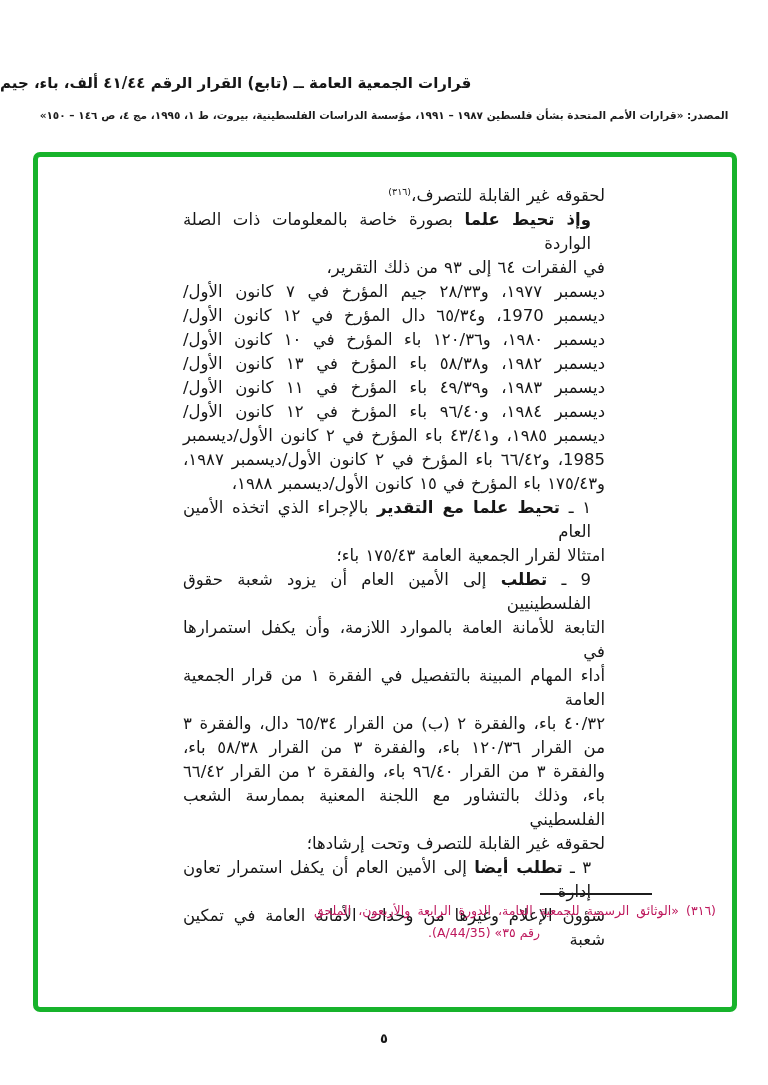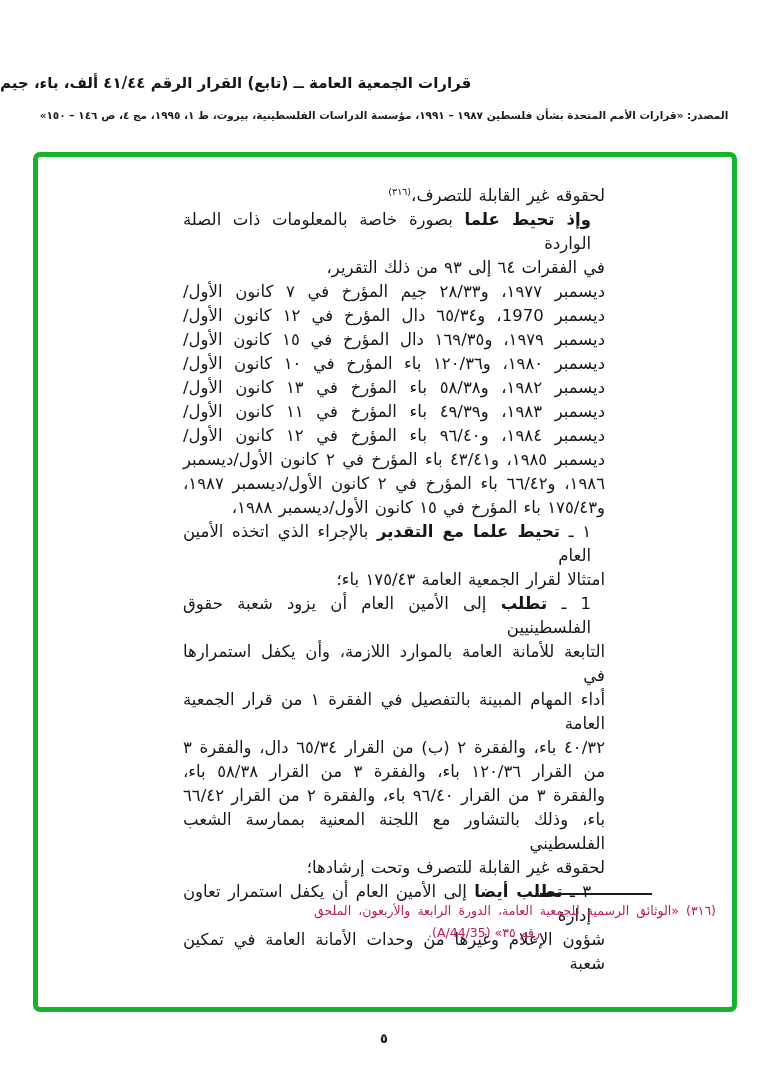--- a/index.html
+++ b/index.html
@@ -57,31 +57,30 @@
 <div class="source">المصدر: «قرارات الأمم المتحدة بشأن فلسطين ١٩٨٧ – ١٩٩١، مؤسسة الدراسات الفلسطينية، بيروت، ط ١، ١٩٩٥، مج ٤، ص ١٤٦ – ١٥٠»</div>
 
 <div class="gbox"></div>
 
 <div class="body-col">
     <div class="bline last"><span>لحقوقه غير القابلة للتصرف،</span><span class="sup">(٣١٦)</span></div>
     <div class="bline ind"><span class="b">وإذ تحيط علما</span><span> بصورة خاصة بالمعلومات ذات الصلة الواردة</span></div>
     <div class="bline last"><span>في الفقرات ٦٤ إلى ٩٣ من ذلك التقرير،</span></div>
     <div class="bline"><span>ديسمبر ١٩٧٧، و٢٨/٣٣ جيم المؤرخ في ٧ كانون الأول/</span></div>
     <div class="bline"><span>ديسمبر 1970، و٦٥/٣٤ دال المؤرخ في ١٢ كانون الأول/</span></div>
-    <div class="bline"><span>ديسمبر ١٩٧٩، و١٦٩/٣٥ دال المؤرخ في ١٥ كانون الأول/</span></div>
     <div class="bline"><span>ديسمبر ١٩٨٠، و١٢٠/٣٦ باء المؤرخ في ١٠ كانون الأول/</span></div>
     <div class="bline"><span>ديسمبر ١٩٨٢، و٥٨/٣٨ باء المؤرخ في ١٣ كانون الأول/</span></div>
     <div class="bline"><span>ديسمبر ١٩٨٣، و٤٩/٣٩ باء المؤرخ في ١١ كانون الأول/</span></div>
     <div class="bline"><span>ديسمبر ١٩٨٤، و٩٦/٤٠ باء المؤرخ في ١٢ كانون الأول/</span></div>
     <div class="bline"><span>ديسمبر ١٩٨٥، و٤٣/٤١ باء المؤرخ في ٢ كانون الأول/ديسمبر</span></div>
-    <div class="bline"><span>١٩٨٦، و٦٦/٤٢ باء المؤرخ في ٢ كانون الأول/ديسمبر ١٩٨٧،</span></div>
+    <div class="bline"><span>1985، و٦٦/٤٢ باء المؤرخ في ٢ كانون الأول/ديسمبر ١٩٨٧،</span></div>
     <div class="bline last"><span>و١٧٥/٤٣ باء المؤرخ في ١٥ كانون الأول/ديسمبر ١٩٨٨،</span></div>
     <div class="bline ind"><span>١ ـ </span><span class="b">تحيط علما مع التقدير</span><span> بالإجراء الذي اتخذه الأمين العام</span></div>
     <div class="bline last"><span>امتثالا لقرار الجمعية العامة ١٧٥/٤٣ باء؛</span></div>
-    <div class="bline ind"><span>1 ـ </span><span class="b">تطلب</span><span> إلى الأمين العام أن يزود شعبة حقوق الفلسطينيين</span></div>
+    <div class="bline ind"><span>9 ـ </span><span class="b">تطلب</span><span> إلى الأمين العام أن يزود شعبة حقوق الفلسطينيين</span></div>
     <div class="bline"><span>التابعة للأمانة العامة بالموارد اللازمة، وأن يكفل استمرارها في</span></div>
     <div class="bline"><span>أداء المهام المبينة بالتفصيل في الفقرة ١ من قرار الجمعية العامة</span></div>
     <div class="bline"><span>٤٠/٣٢ باء، والفقرة ٢ (ب) من القرار ٦٥/٣٤ دال، والفقرة ٣</span></div>
     <div class="bline"><span>من القرار ١٢٠/٣٦ باء، والفقرة ٣ من القرار ٥٨/٣٨ باء،</span></div>
     <div class="bline"><span>والفقرة ٣ من القرار ٩٦/٤٠ باء، والفقرة ٢ من القرار ٦٦/٤٢</span></div>
     <div class="bline"><span>باء، وذلك بالتشاور مع اللجنة المعنية بممارسة الشعب الفلسطيني</span></div>
     <div class="bline last"><span>لحقوقه غير القابلة للتصرف وتحت إرشادها؛</span></div>
     <div class="bline ind"><span>٣ ـ </span><span class="b">تطلب أيضا</span><span> إلى الأمين العام أن يكفل استمرار تعاون إدارة</span></div>
     <div class="bline"><span>شؤون الإعلام وغيرها من وحدات الأمانة العامة في تمكين شعبة</span></div>
   </div>

